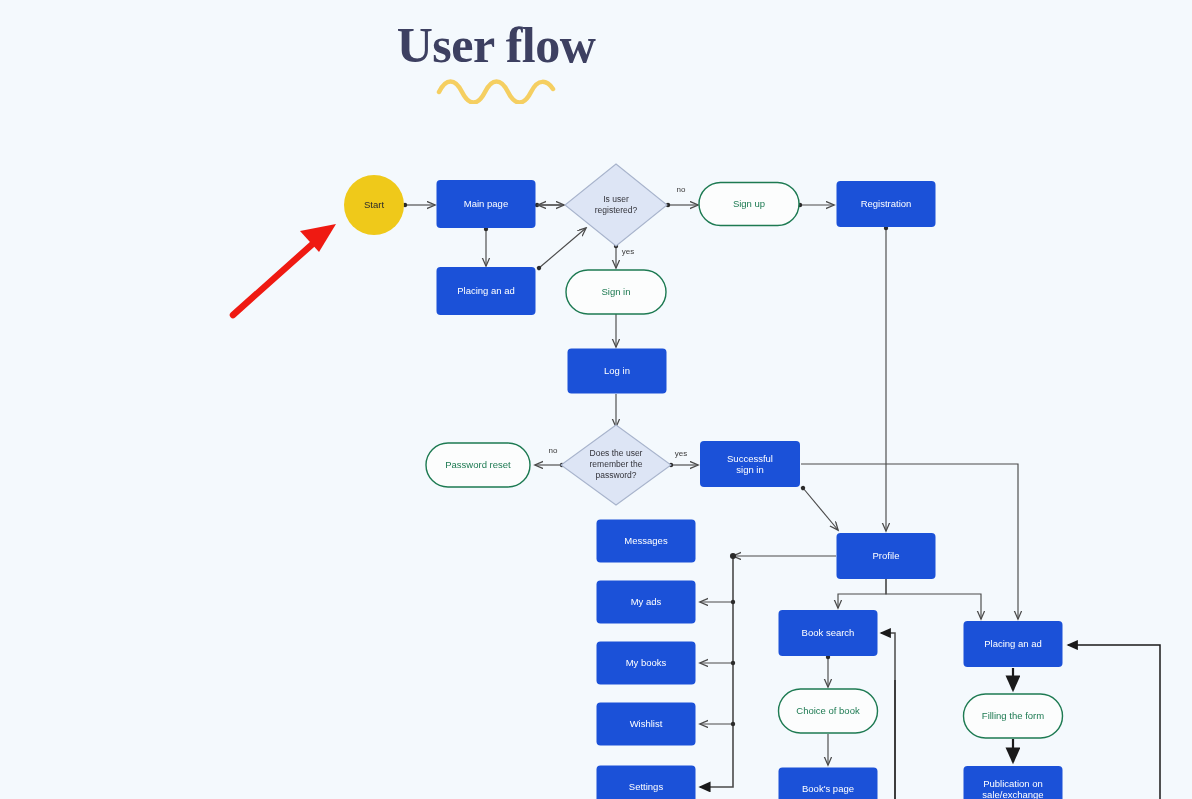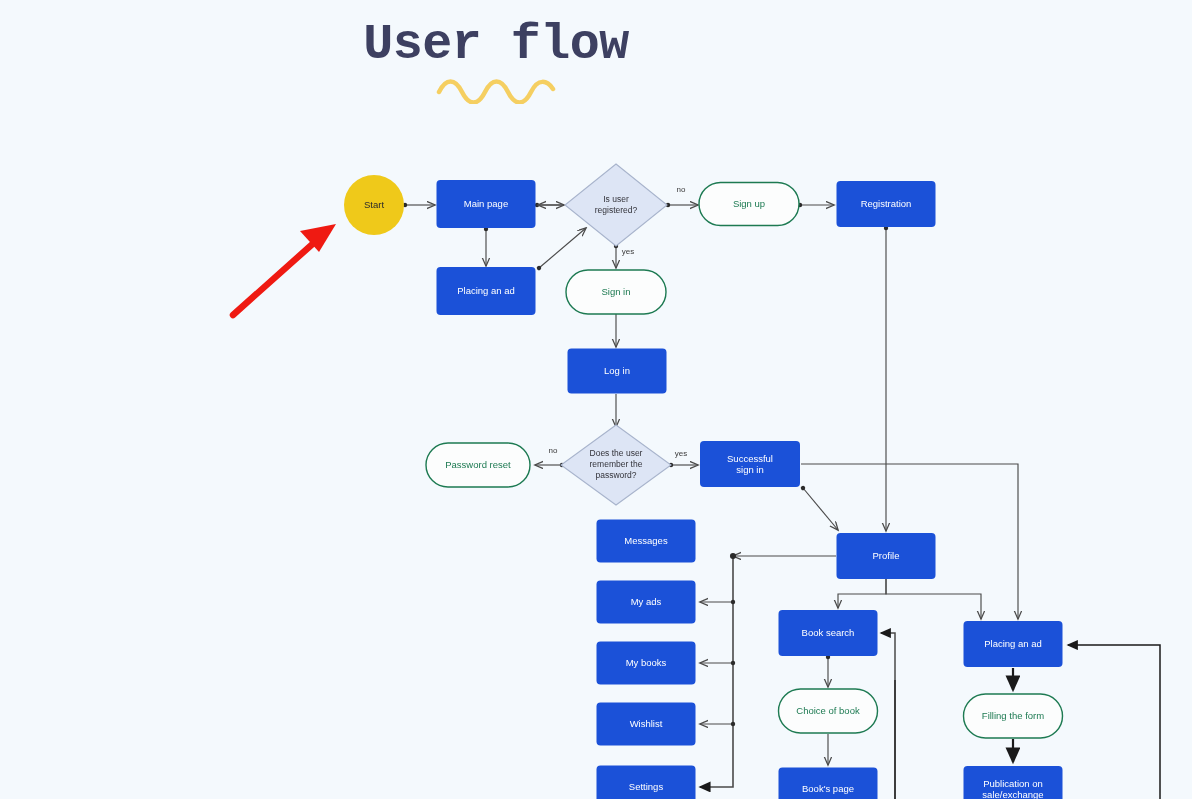--- a/index.html
+++ b/index.html
@@ -6,21 +6,21 @@
   body{
     width:1192px;height:799px;overflow:hidden;
     background:#f4f9fd;
     font-family:"Liberation Sans","DejaVu Sans",sans-serif;
     position:relative;
   }
   #canvas{position:absolute;inset:0;width:1192px;height:799px;}
   .page-title{
     position:absolute;top:16px;left:0;width:992px;text-align:center;
     font-size:50px;font-weight:bold;color:#3d4061;letter-spacing:-0.5px;
-    font-family:Liberation Mono, monospace;
+    font-family:Liberation Serif, serif;
   }
   .squiggle{position:absolute;top:74px;left:436px;width:120px;height:30px;}
   
   .nlabel{
     font-size:9.5px;text-anchor:middle;dominant-baseline:middle;
     font-family:"Liberation Sans","DejaVu Sans",sans-serif;
   }
   .nlabel.blue{fill:#ffffff;}
   .nlabel.green{fill:#1d7a52;}
   .nlabel.dark{fill:#2b2b2b;}

